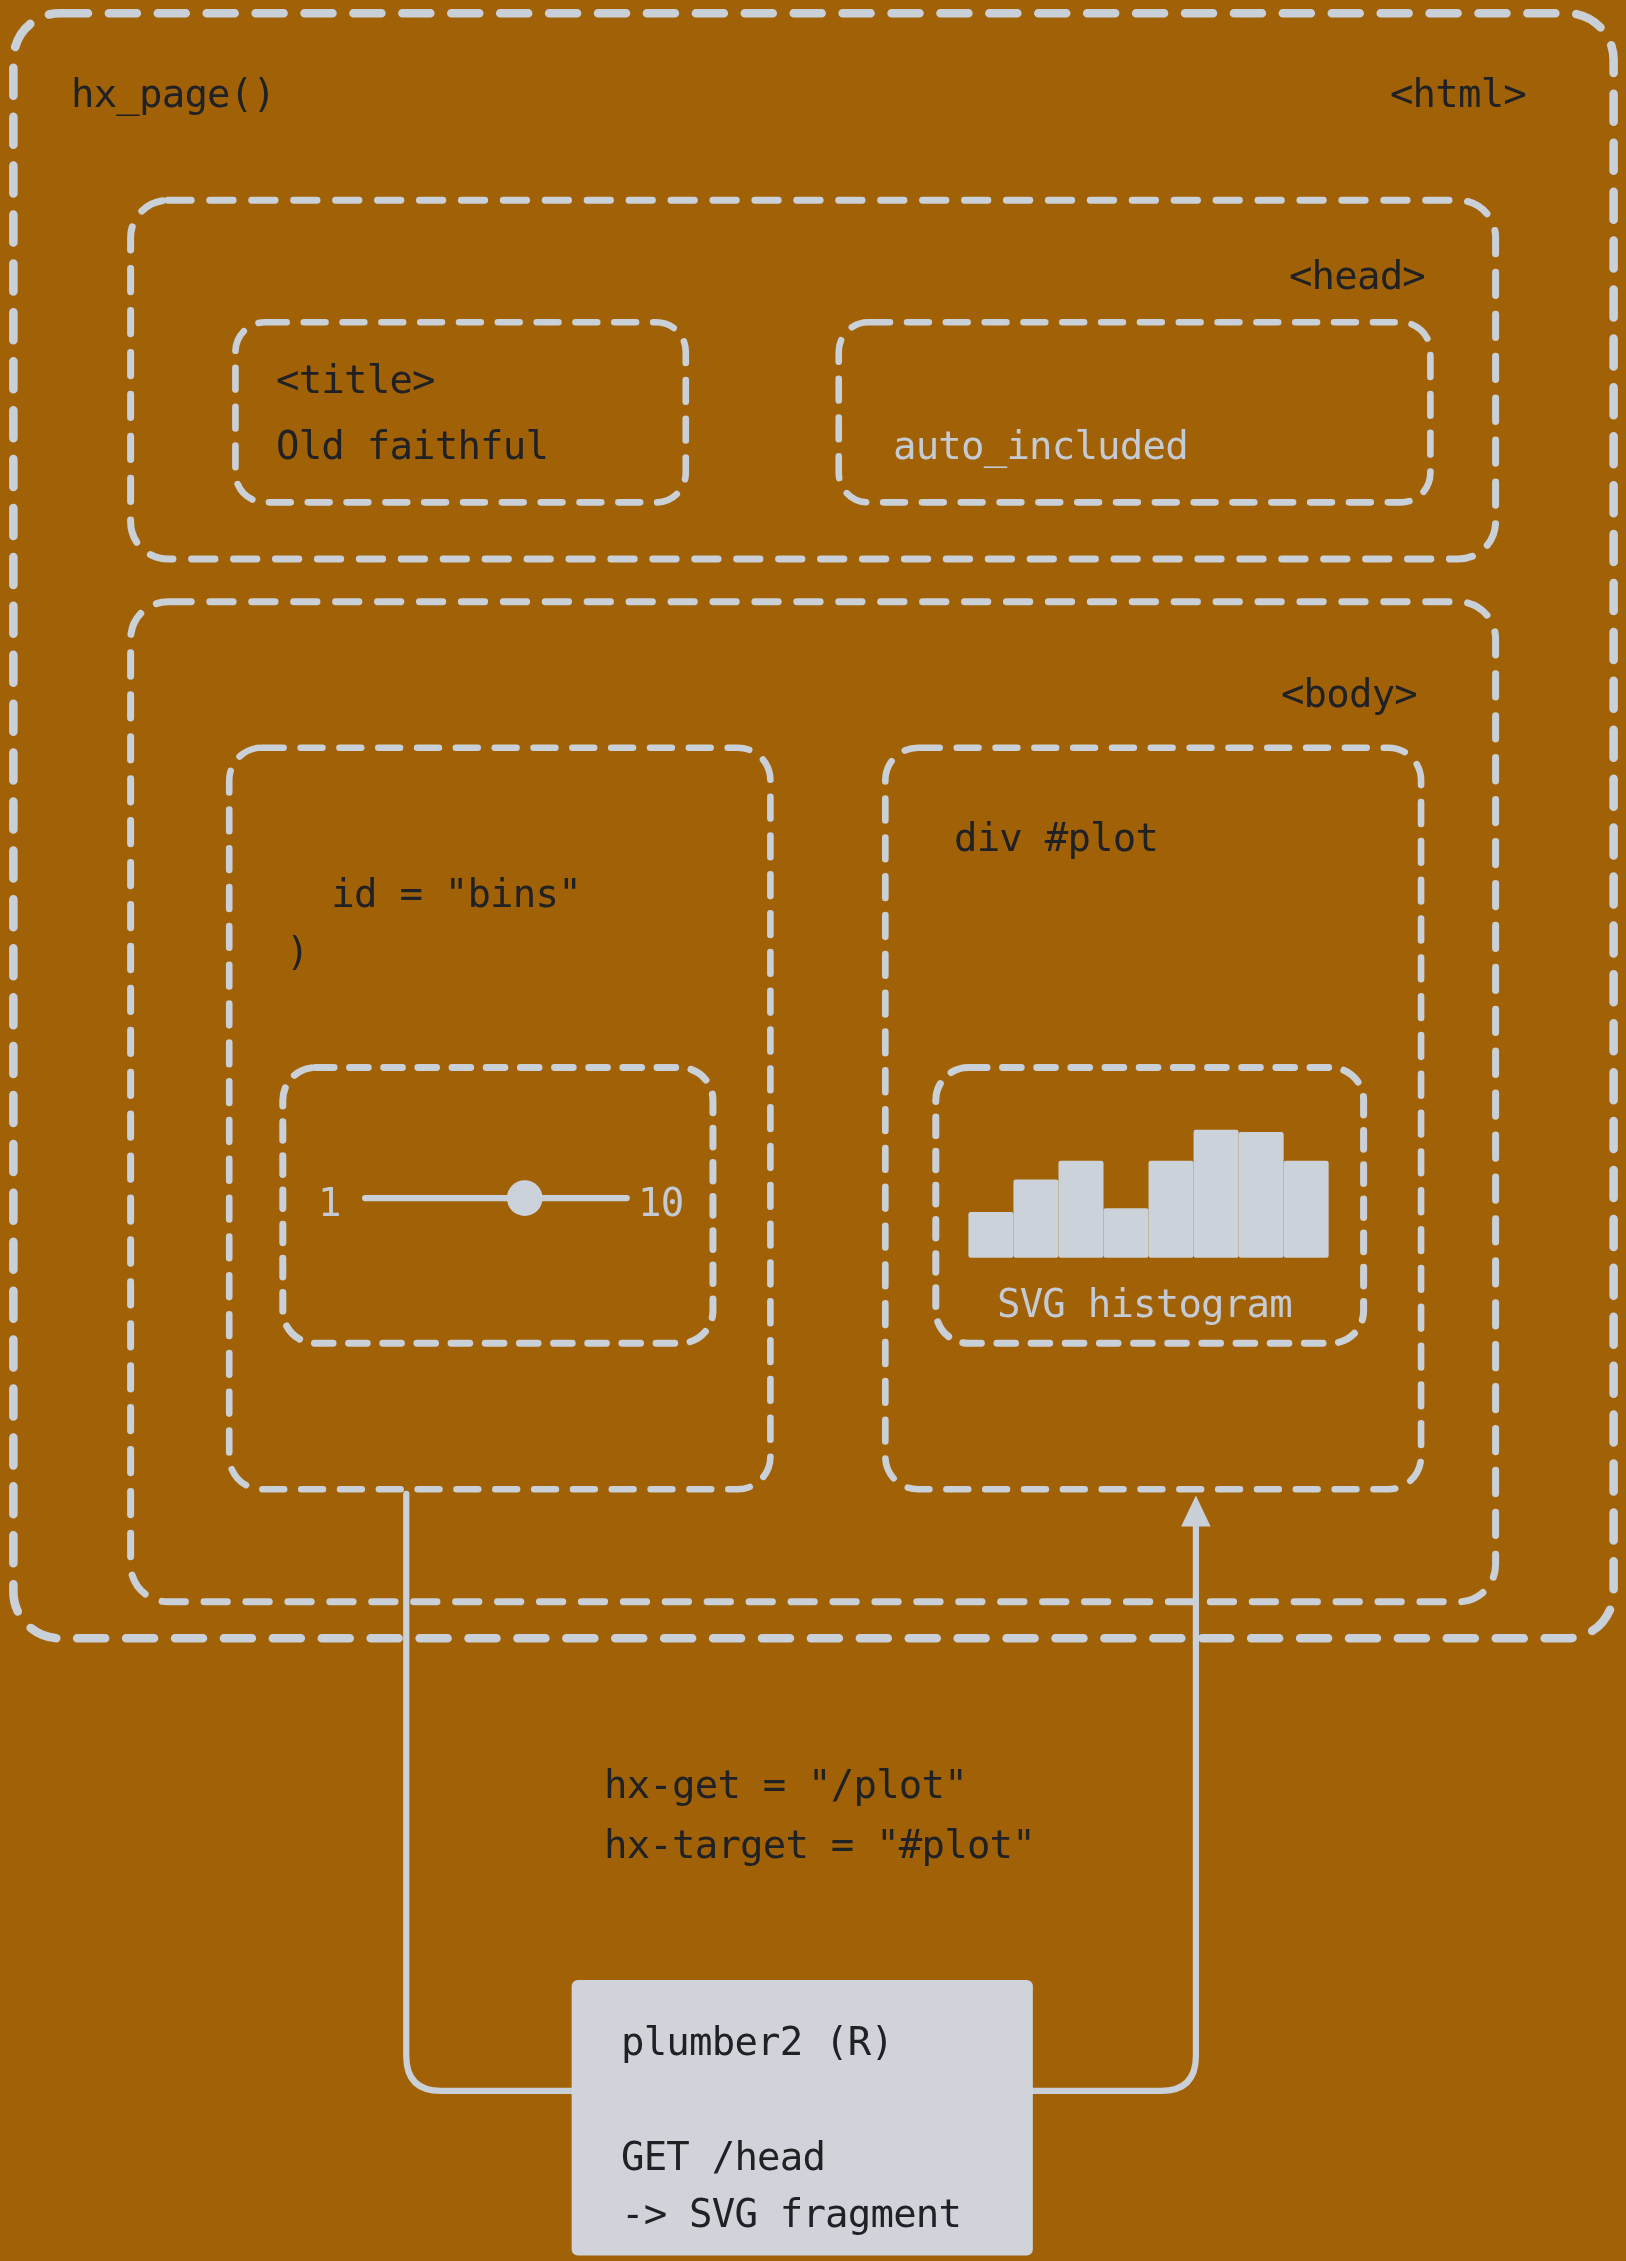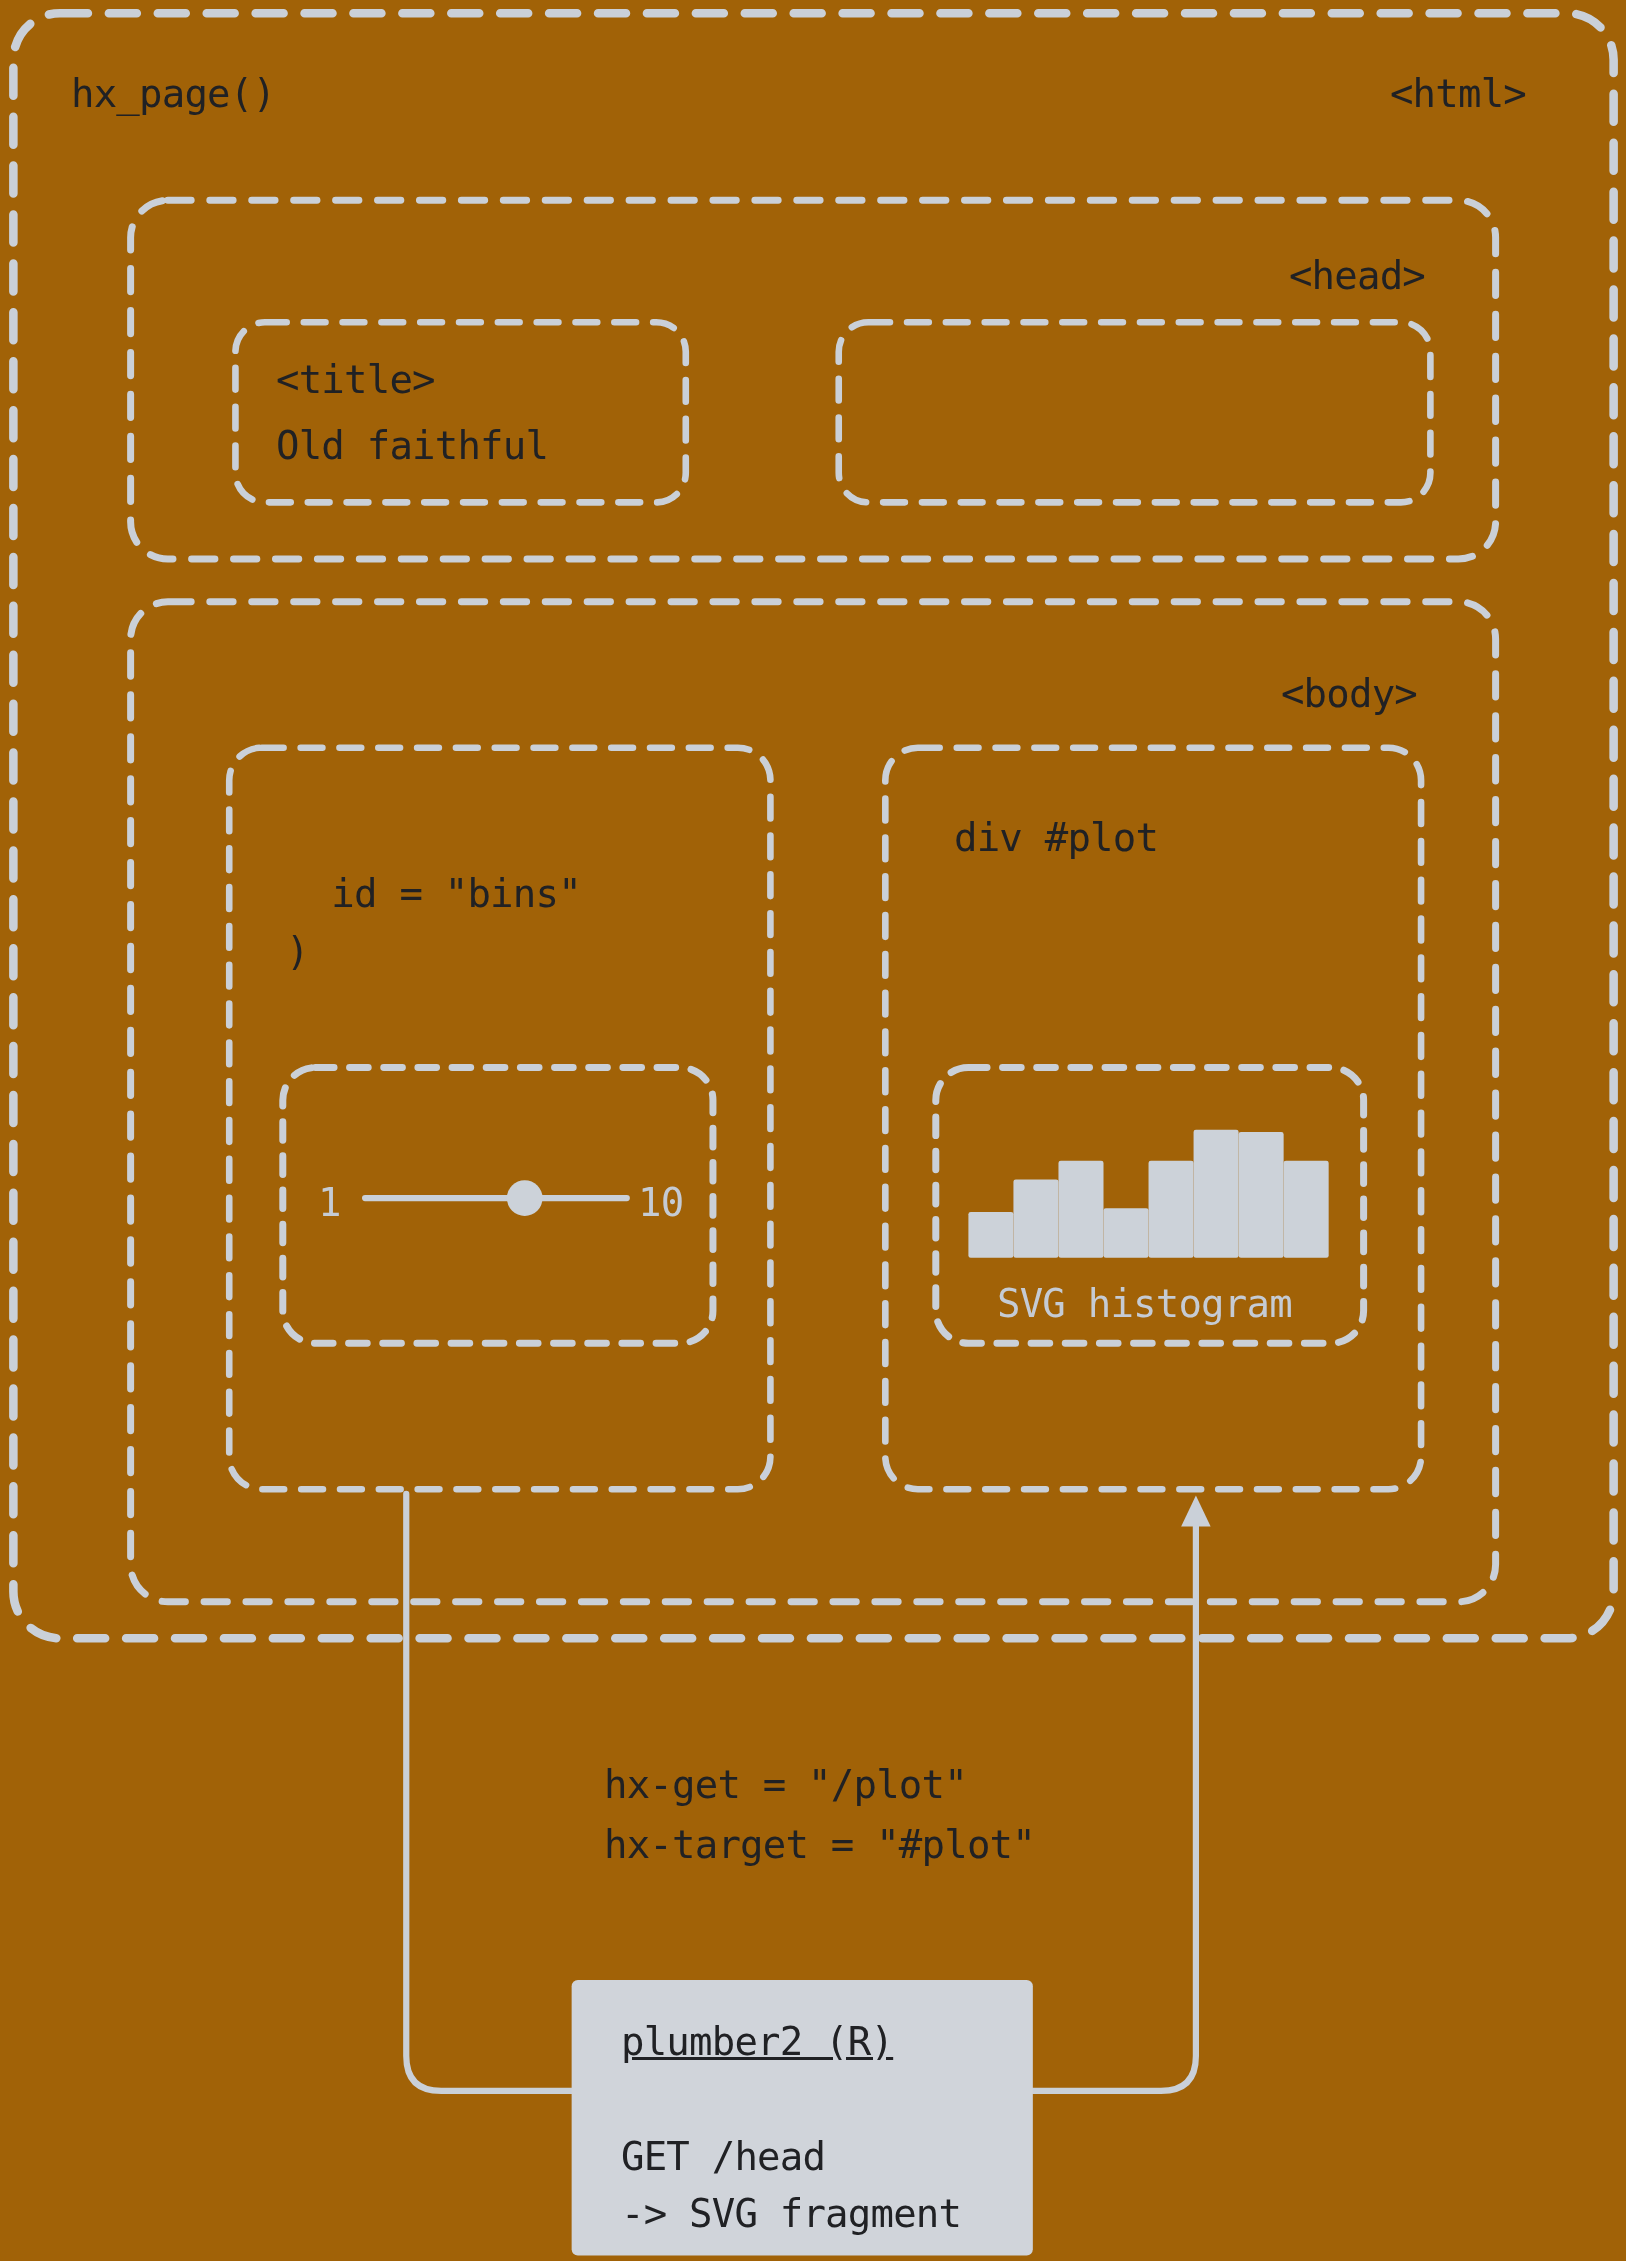--- a/index.html
+++ b/index.html
@@ -66,34 +66,35 @@
   </svg>
 
   <div class="t" style="left:71px;top:65px;">hx_page()</div>
   <div class="t" style="right:101px;top:65px;">&lt;html&gt;</div>
 
   <div class="t" style="right:202px;top:247px;">&lt;head&gt;</div>
 
   <div class="t" style="left:276px;top:351px;">&lt;title&gt;</div>
   <div class="t" style="left:276px;top:417px;">Old faithful</div>
 
+  <div class="t muted" style="left:893px;top:417px;">auto_included</div>
 
   <div class="t" style="right:210px;top:665px;">&lt;body&gt;</div>
 
   <div class="t" style="left:286px;top:865px;">  id = "bins"</div>
   <div class="t" style="left:286px;top:923px;">)</div>
 
   <div class="t" style="left:954px;top:809px;">div #plot</div>
 
   <div class="t muted" style="left:318px;top:1174px;">1</div>
   <div class="t muted" style="left:638px;top:1174px;">10</div>
 
   <div class="t muted" style="left:997px;top:1275px;">SVG histogram</div>
 
   <div class="t" style="left:604px;top:1756px;">hx-get = "/plot"</div>
   <div class="t" style="left:604px;top:1816px;">hx-target = "#plot"</div>
 
-  <div class="t" style="left:621px;top:2013px;text-decoration:underline;">plumber2 (R)</div>
+  <div class="t" style="left:621px;top:2013px;">plumber2 (R)</div>
   <div class="t" style="left:621px;top:2128px;">GET /head</div>
   <div class="t" style="left:621px;top:2185px;">-&gt; SVG fragment</div>
 
 </div>
 
 
 </body></html>

